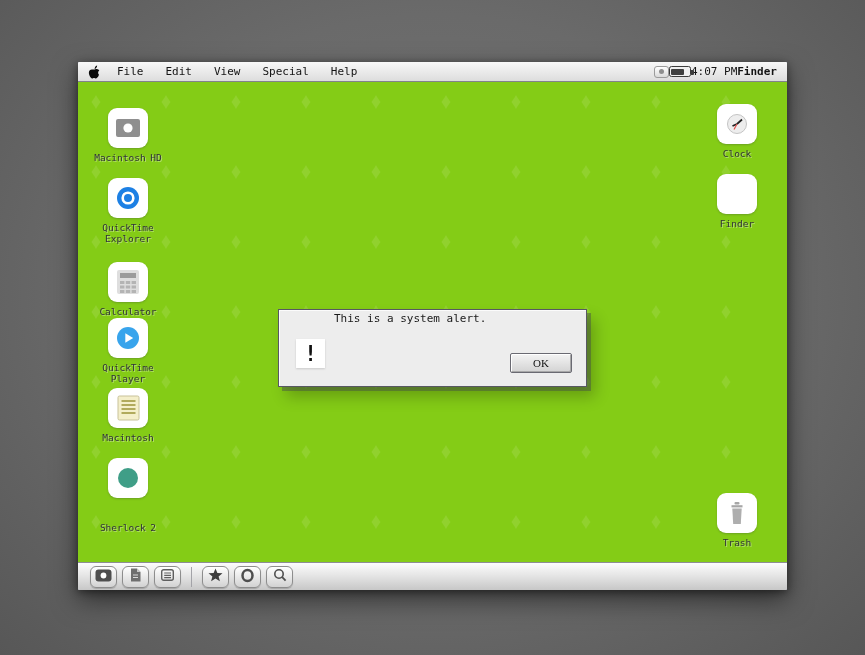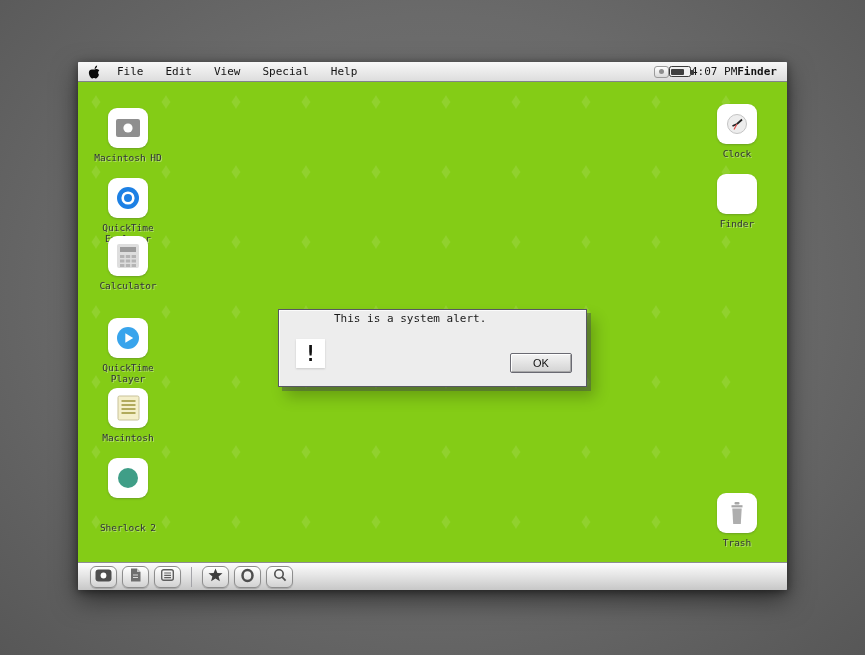--- a/index.html
+++ b/index.html
@@ -76,21 +76,21 @@
     box-shadow:0 1px 2px rgba(0,0,0,.15);
   }
   .alert-message{
     position:absolute;left:55px;top:2px;font-size:11px;color:#1a1a1a;white-space:nowrap;
   }
   .alert-ok{
     position:absolute;right:14px;top:43px;width:62px;height:20px;
     background:linear-gradient(#f4f4f4,#d3d3d3);
     border:1px solid #6a6a72;border-radius:2px;
     box-shadow:inset 1px 1px 0 #ffffff, inset -1px -1px 0 #a8a8a8;
-    font-family:Liberation Sans, sans-serif;font-size:11px;color:#111;
+    font-family:Liberation Serif, serif;font-size:11px;color:#111;
     display:flex;align-items:center;justify-content:center;cursor:pointer;
   }
   
   .toolbar{
     position:absolute;left:0;right:0;bottom:0;height:28px;
     background:linear-gradient(#fcfcfc 0%, #e6e6e6 45%, #c7c7c7 100%);
     border-top:1px solid #8d8d95;
     display:flex;align-items:center;padding-left:12px;box-sizing:border-box;gap:5px;
   }
   .tool-btn{
@@ -151,21 +151,21 @@
           <div class="icon-group" style="left: 16px; top: 96px;">
             <div class="icon-tile">
               <svg width="24" height="24">
                 <circle cx="12" cy="12" r="11" fill="#1d80e4"></circle>
                 <circle cx="12" cy="12" r="6.6" fill="#fff"></circle>
                 <circle cx="12" cy="12" r="4" fill="#1d80e4"></circle>
               </svg>
             </div>
             <div class="icon-label">QuickTime Explorer</div>
           </div>
-          <div class="icon-group" style="left: 16px; top: 154px;">
+          <div class="icon-group" style="left: 16px; top: 180px;">
             <div class="icon-tile">
               <svg width="24" height="26" viewBox="0 0 24 26">
                 <rect x="1" y="1" width="22" height="24" rx="2" fill="#dedede"></rect>
                 <rect x="4" y="4" width="16" height="5" fill="#9b9b9b"></rect>
                 <g fill="#b4b4b4">
                   <rect x="4" y="12" width="4.4" height="3"></rect>
                   <rect x="9.8" y="12" width="4.4" height="3"></rect>
                   <rect x="15.6" y="12" width="4.4" height="3"></rect>
                   <rect x="4" y="16.5" width="4.4" height="3"></rect>
                   <rect x="9.8" y="16.5" width="4.4" height="3"></rect>

